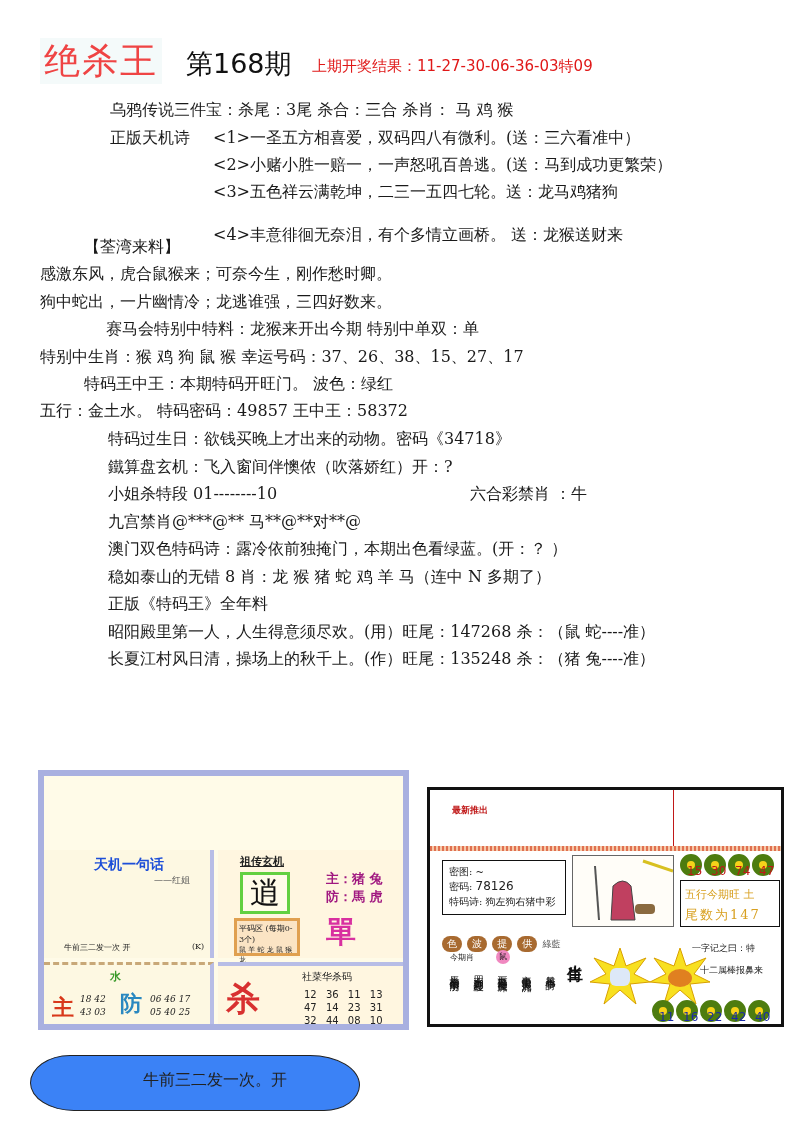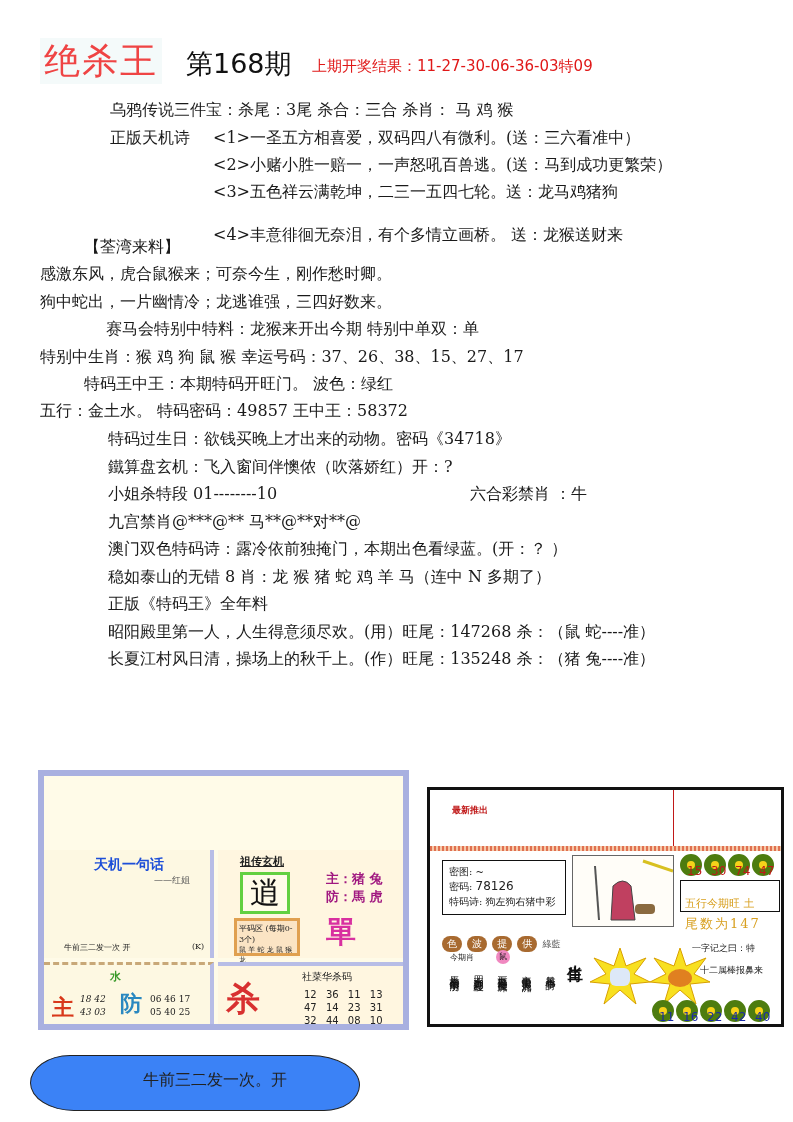--- a/index.html
+++ b/index.html
@@ -78,21 +78,21 @@
     <div style="position:absolute;left:108px;top:62px;font-size:30px;color:#d830a0;font-weight:bold;">單</div>
   </div>
   <div class="pane-bl">
     <div style="position:absolute;left:66px;top:4px;font-size:11px;color:#3a9a2a;font-weight:bold;">水</div>
     <div style="position:absolute;left:8px;top:28px;font-size:22px;color:#d8381a;font-weight:bold;">主</div>
     <div style="position:absolute;left:36px;top:28px;font-size:9px;color:#222;font-style:italic;line-height:13px;width:36px;">
       <span>18</span> <span>42</span><br>
       <span>43</span> <span>03</span>
     </div>
     <div style="position:absolute;left:76px;top:24px;font-size:22px;color:#2a88c0;font-weight:bold;">防</div>
-    <div style="position:absolute;left:106px;top:28px;font-size:9px;color:#222;line-height:13px;width:62px;">
+    <div style="position:absolute;left:106px;top:28px;font-size:9px;color:#222;font-style:italic;line-height:13px;width:62px;">
       <span>06</span> <span>46</span> <span>17</span><br>
       <span>05</span> <span>40</span> <span>25</span>
     </div>
   </div>
   <div class="pane-br">
     <div style="position:absolute;left:8px;top:10px;font-size:34px;color:#d83030;font-weight:bold;">杀</div>
     <div style="position:absolute;left:84px;top:4px;font-size:10px;color:#222;font-weight:normal;">社菜华杀码</div>
     <div style="position:absolute;left:86px;top:22px;font-family:'DejaVu Sans',sans-serif;font-size:10px;color:#222;line-height:13px;word-spacing:6px;">
       <span>12</span> <span>36</span> <span>11</span> <span>13</span><br>
       <span>47</span> <span>14</span> <span>23</span> <span>31</span><br>
@@ -114,21 +114,21 @@
     <svg width="100" height="70">
         <line x1="22" y1="10" x2="26" y2="64" stroke="#555" stroke-width="2"></line>
         <path d="M40 30 q10 -10 18 0 l4 34 h-24 z" fill="#c04060" stroke="#444"></path>
         <rect x="62" y="48" width="20" height="10" rx="4" fill="#8a6a40"></rect>
         <path d="M70 5 l30 10" stroke="#d8c020" stroke-width="3"></path>
       </svg>
   </div>
   <div style="position:absolute;left:250px;top:64px;">
     <span class="ball">15</span><span class="ball">30</span><span class="ball">74</span><span class="ball">47</span>
   </div>
-  <div style="position:absolute;left:250px;top:90px;width:100px;height:32px;border:1.5px solid #111;padding:15px 4px;">
+  <div style="position:absolute;left:250px;top:90px;width:100px;height:47px;border:1.5px solid #111;padding:6px 4px;">
     <div style="font-size:11px;color:#d8a020;">五行今期旺 土</div>
     <div style="font-size:13px;color:#d8a020;letter-spacing:2px;margin-top:4px;">尾数为147</div>
   </div>
   <div style="position:absolute;left:12px;top:142px;">
     <span style="display:inline-block;width:20px;height:16px;border-radius:8px;background:#a86a30;color:#fff;font-size:10px;text-align:center;line-height:16px;">色</span>
     <span style="display:inline-block;width:20px;height:16px;border-radius:8px;background:#a86a30;color:#fff;font-size:10px;text-align:center;line-height:16px;">波</span>
     <span style="display:inline-block;width:20px;height:16px;border-radius:8px;background:#a86a30;color:#fff;font-size:10px;text-align:center;line-height:16px;">提</span>
     <span style="display:inline-block;width:20px;height:16px;border-radius:8px;background:#a86a30;color:#fff;font-size:10px;text-align:center;line-height:16px;">供</span>
     <span style="font-size:9px;color:#555;">綠藍</span>
   </div>

